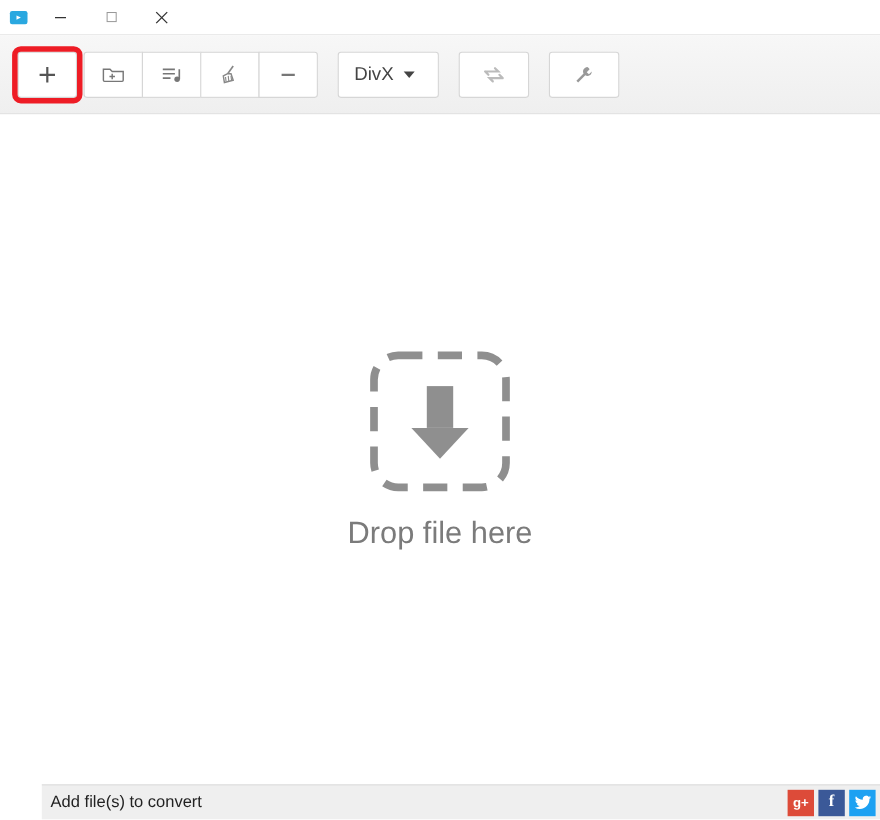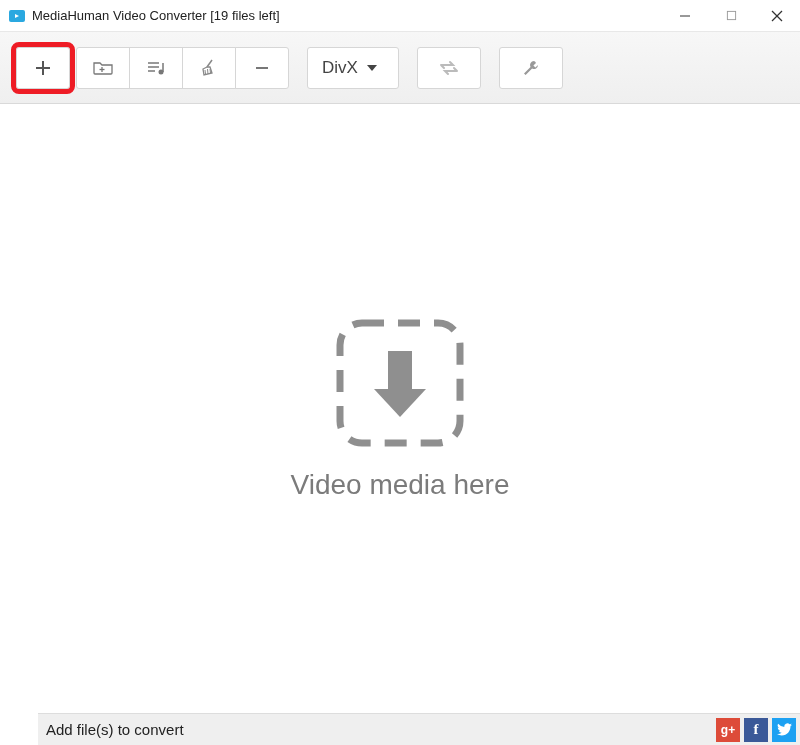--- a/index.html
+++ b/index.html
@@ -160,21 +160,20 @@
 </head>
 <body>
 
 <div class="titlebar">
   <span class="titlebar-icon">
     <svg width="18" height="18" viewBox="0 0 18 18">
       <rect x="1" y="3" width="16" height="12" rx="2" fill="#2aa8e0"></rect>
       <polygon points="7,7 7,11 11,9" fill="#fff"></polygon>
     </svg>
   </span>
-  <span class="titlebar-title">MediaHuman Video Converter [19 files left]</span>
   <div class="win-controls">
     <div class="win-btn">
       <svg width="12" height="12" viewBox="0 0 12 12">
           <line x1="1" y1="6" x2="11" y2="6" stroke="#333" stroke-width="1"></line>
         </svg>
     </div>
     <div class="win-btn">
       <svg width="11" height="11" viewBox="0 0 12 12">
           <rect x="1.5" y="1.5" width="9" height="9" fill="none" stroke="#999" stroke-width="1"></rect>
         </svg>
@@ -257,21 +256,21 @@
 </div>
 
 <div class="drop-area">
   <svg class="drop-icon" width="132" height="132" viewBox="0 0 132 132">
     <rect x="6" y="6" width="120" height="120" rx="22" ry="22" fill="none" stroke="#8f8f8f" stroke-width="7" stroke-dasharray="22 14"></rect>
     <g fill="#8f8f8f">
       <rect x="54" y="34" width="24" height="38"></rect>
       <polygon points="40,72 92,72 66,100"></polygon>
     </g>
   </svg>
-  <div class="drop-text">Video media here</div>
+  <div class="drop-text">Drop file here</div>
 </div>
 
 <div class="statusbar">
   <span class="status-text">Add file(s) to convert</span>
   <div class="social">
     <div class="social-icon gplus">
       <span style="font-size:12px;">g+</span>
     </div>
     <div class="social-icon fb">
       <span style="font-size:15px;font-family:Georgia,serif;">f</span>

